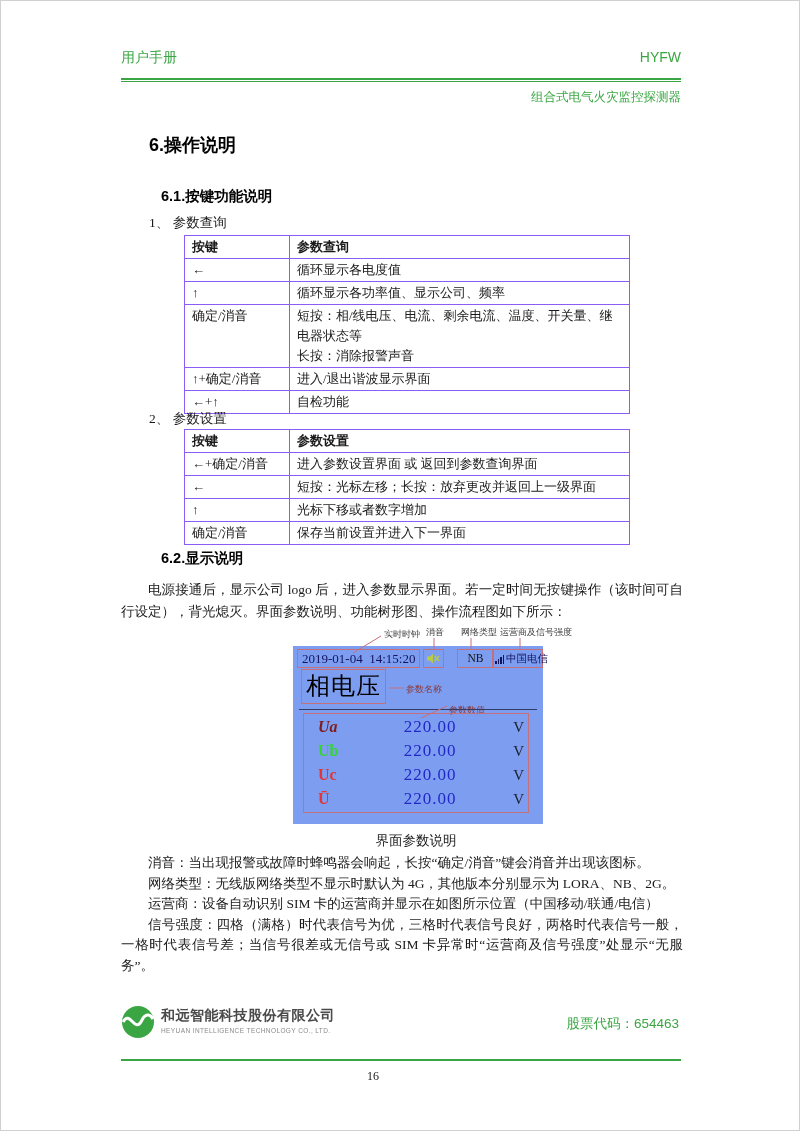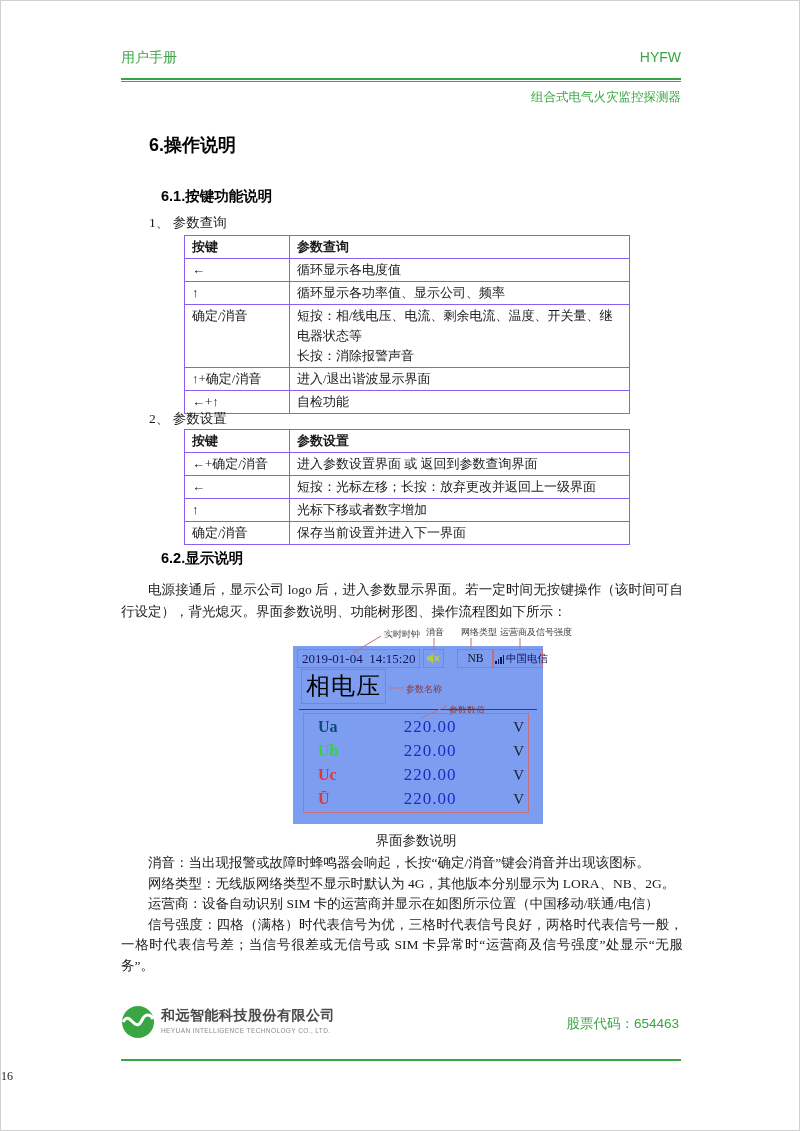--- a/index.html
+++ b/index.html
@@ -87,21 +87,21 @@
   .footer-logo { position:absolute; left:120px; top:1004px; width:34px; height:34px; }
   .f-company { position:absolute; left:160px; top:1006px;
     font-family:Liberation Sans, sans-serif; }
   .f-cn { font-size:14px; font-weight:bold; color:#4a4a4a; letter-spacing:0.5px; }
   .f-en { font-size:6.5px; color:#8a8a8a; letter-spacing:0.4px; margin-top:2px; }
   .f-stock { position:absolute; right:120px; top:1014px;
     font-family:"Liberation Sans", sans-serif; font-size:13.5px; color:#3aa643; }
   .f-rule { position:absolute; left:120px; top:1058px; width:560px;
     border-top:2px solid #3aa643; }
   .page-num { position:absolute; left:0; top:1068px; width:744px;
-    font-size:12px; }
+    text-align:center; font-size:12px; }
 </style>
 </head>
 <body>
 
 <div class="page">
 
   <div class="hdr-row">
     <span>用户手册</span>
     <span>HYFW</span>
   </div>
@@ -201,21 +201,21 @@
         </div>
       </div>
 
       <div class="pname-box rbox">相电压</div>
       <span class="ann-red ann-pname">参数名称</span>
       <span class="ann-red ann-pval">参数数值</span>
       <div class="screen-hr"></div>
 
       <div class="val-box rbox">
         <div class="val-row">
-          <span class="val-label" style="color: #0c4a6e;">Ua</span>
+          <span class="val-label" style="color: #7f1d1d; font-style: italic;">Ua</span>
           <span class="val-num">220.00</span>
           <span class="val-unit">V</span>
         </div>
         <div class="val-row">
           <span class="val-label" style="color: rgb(53, 212, 53);">Ub</span>
           <span class="val-num">220.00</span>
           <span class="val-unit">V</span>
         </div>
         <div class="val-row">
           <span class="val-label" style="color: rgb(226, 53, 53);">Uc</span>

